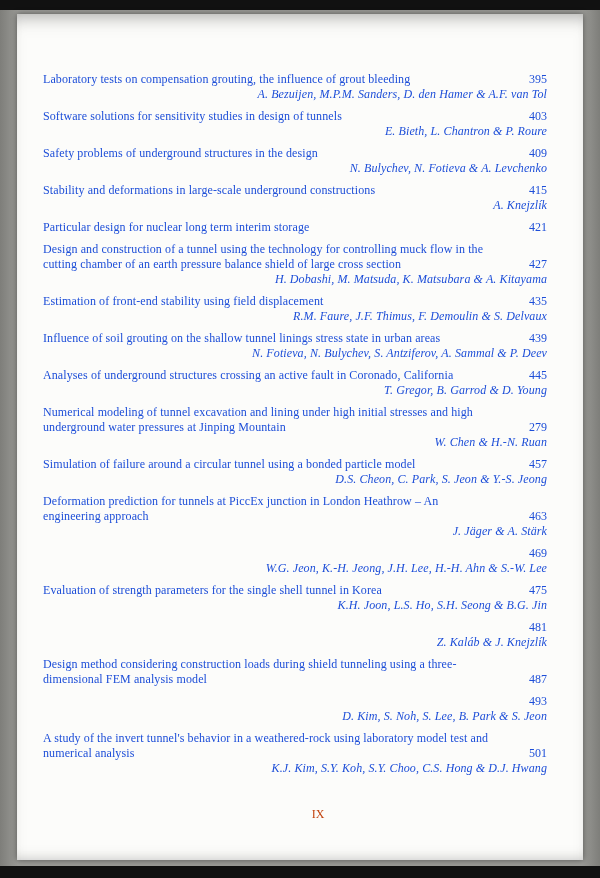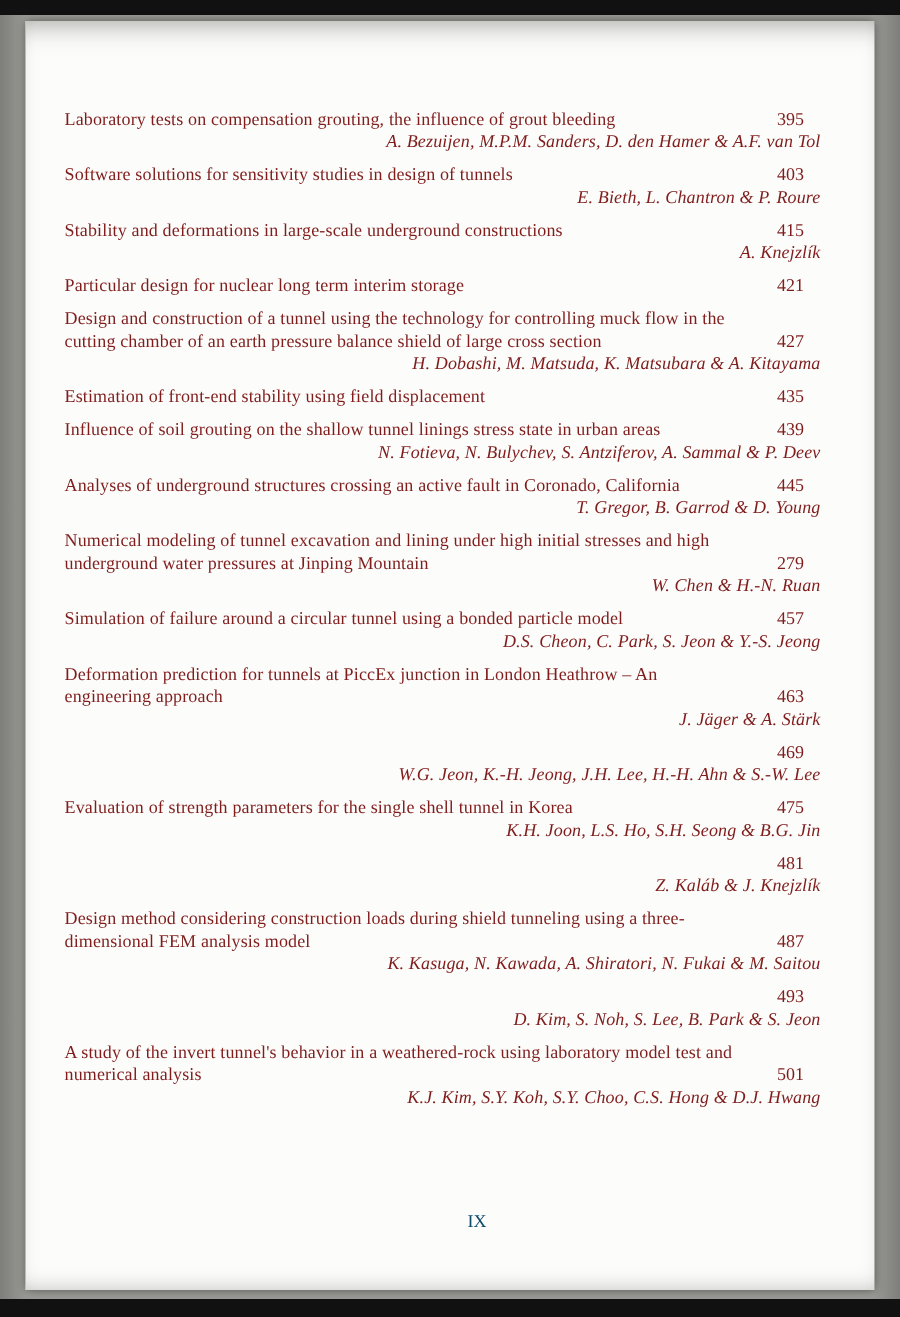--- a/index.html
+++ b/index.html
@@ -41,55 +41,55 @@
     box-shadow:
       0 0 6px rgba(0,0,0,0.45),
       inset 0 14px 18px -12px rgba(90,90,88,0.55),
       inset 0 -10px 14px -10px rgba(120,120,118,0.45);
   }
   .content {
     position: absolute;
     top: 58px;
     left: 26px;
     right: 36px;
-    color: #7f1d1d;
+    color: #1d4ed8;
     font-size: 12px;
     line-height: 15px;
   }
   .entry {
     display: grid;
     grid-template-columns: 1fr 40px;
     column-gap: 14px;
     margin-bottom: 7px;
   }
   .entry-title {
     grid-row: 1;
     grid-column: 1;
     letter-spacing: 0.1px;
   }
   .entry-page {
     grid-row: 1;
     grid-column: 2;
     align-self: end;
-    text-align: center;
+    text-align: right;
   }
   .entry-authors {
     grid-row: 2;
     grid-column: 1 / -1;
     font-style: italic;
     letter-spacing: 0.1px;
     text-align: right;
   }
   .footer-page-number {
     position: absolute;
     bottom: 38px;
     left: 0;
     right: 0;
     text-align: center;
-    color: #0c4a6e;
+    color: #c2410c;
     font-size: 12px;
     margin-left: 36px;
   }
 </style>
 </head>
 <body>
 
 <div class="scan-bar-top"></div>
 <div class="scan-edge"></div>
 <div class="scan-bar-bottom"></div>
@@ -101,20 +101,25 @@
     <div class="entry-page">395</div>
     <div class="entry-authors">A. Bezuijen, M.P.M. Sanders, D. den Hamer &amp; A.F. van Tol</div>
   </div>
 
   <div class="entry">
     <div class="entry-title">Software solutions for sensitivity studies in design of tunnels</div>
     <div class="entry-page">403</div>
     <div class="entry-authors">E. Bieth, L. Chantron &amp; P. Roure</div>
   </div>
 
+  <div class="entry">
+    <div class="entry-title">Safety problems of underground structures in the design</div>
+    <div class="entry-page">409</div>
+    <div class="entry-authors">N. Bulychev, N. Fotieva &amp; A. Levchenko</div>
+  </div>
 
   <div class="entry">
     <div class="entry-title">Stability and deformations in large-scale underground constructions</div>
     <div class="entry-page">415</div>
     <div class="entry-authors">A. Knejzlík</div>
   </div>
 
   <div class="entry">
     <div class="entry-title">Particular design for nuclear long term interim storage</div>
     <div class="entry-page">421</div>
@@ -122,20 +127,21 @@
 
   <div class="entry">
     <div class="entry-title">Design and construction of a tunnel using the technology for controlling muck flow in the cutting chamber of an earth pressure balance shield of large cross section</div>
     <div class="entry-page">427</div>
     <div class="entry-authors">H. Dobashi, M. Matsuda, K. Matsubara &amp; A. Kitayama</div>
   </div>
 
   <div class="entry">
     <div class="entry-title">Estimation of front-end stability using field displacement</div>
     <div class="entry-page">435</div>
+    <div class="entry-authors">R.M. Faure, J.F. Thimus, F. Demoulin &amp; S. Delvaux</div>
   </div>
 
   <div class="entry">
     <div class="entry-title">Influence of soil grouting on the shallow tunnel linings stress state in urban areas</div>
     <div class="entry-page">439</div>
     <div class="entry-authors">N. Fotieva, N. Bulychev, S. Antziferov, A. Sammal &amp; P. Deev</div>
   </div>
 
   <div class="entry">
     <div class="entry-title">Analyses of underground structures crossing an active fault in Coronado, California</div>
@@ -173,21 +179,20 @@
   </div>
 
   <div class="entry">
     <div class="entry-page">481</div>
     <div class="entry-authors">Z. Kaláb &amp; J. Knejzlík</div>
   </div>
 
   <div class="entry">
     <div class="entry-title">Design method considering construction loads during shield tunneling using a three-dimensional FEM analysis model</div>
     <div class="entry-page">487</div>
-    <div class="entry-authors">K. Kasuga, N. Kawada, A. Shiratori, N. Fukai &amp; M. Saitou</div>
   </div>
 
   <div class="entry">
     <div class="entry-page">493</div>
     <div class="entry-authors">D. Kim, S. Noh, S. Lee, B. Park &amp; S. Jeon</div>
   </div>
 
   <div class="entry">
     <div class="entry-title">A study of the invert tunnel's behavior in a weathered-rock using laboratory model test and numerical analysis</div>
     <div class="entry-page">501</div>

